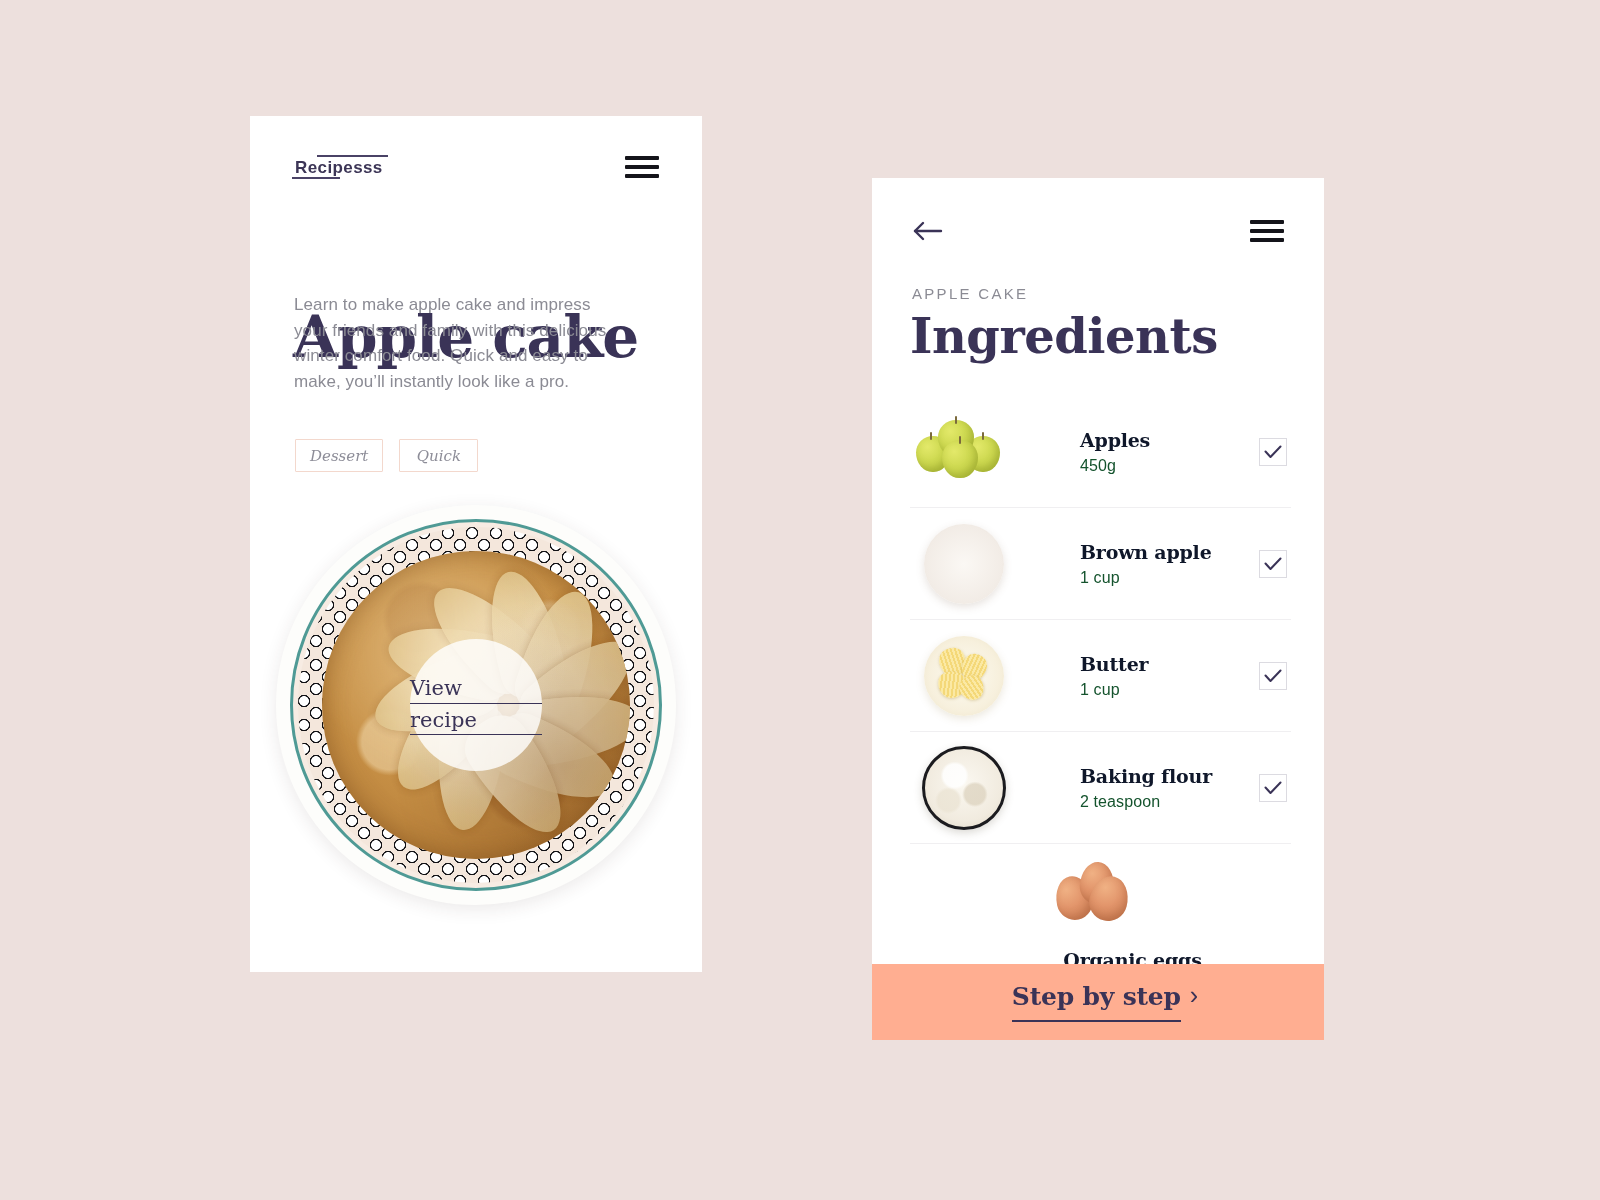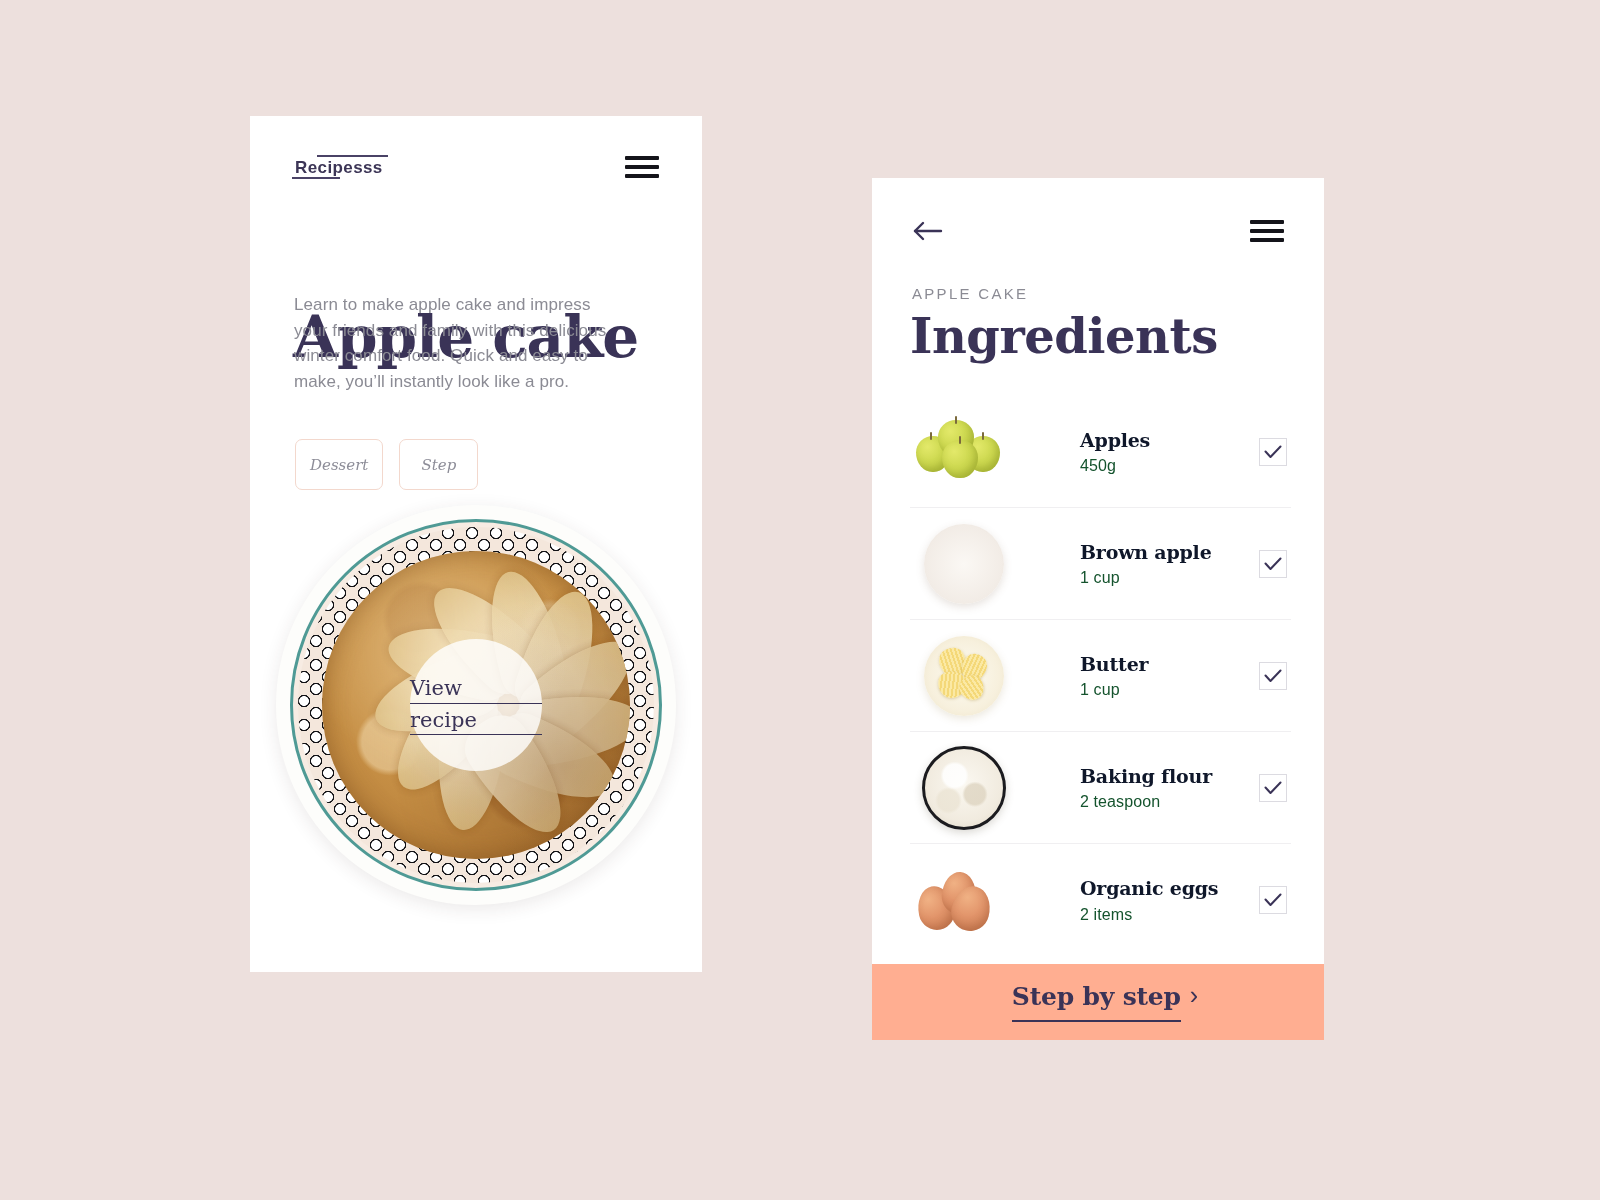--- a/index.html
+++ b/index.html
@@ -120,23 +120,23 @@
 
   .tag-row {
     position: absolute;
     top: 323px;
     left: 45px;
     display: flex;
     gap: 16px;
   }
   .tag {
     min-width: 79px;
-    height: 51px;
+    height: 33px;
     border: 1px solid #f3d8cd;
-    border-radius: 7px;
+    border-radius: 1px;
     display: flex;
     align-items: center;
     justify-content: center;
     padding: 0 14px;
     font-family: "DejaVu Serif", "Liberation Serif", serif;
     font-style: italic;
     font-size: 15px;
     color: #8d8d98;
     background: #fff;
     cursor: pointer;
@@ -307,21 +307,21 @@
     left: 38px;
     right: 33px;
   }
   .ingredient-row {
     position: relative;
     height: 112px;
     display: flex;
     align-items: center;
     border-bottom: 1px solid #f0eff1;
   }
-  .ingredient-row:last-child { border-bottom: none; }
+  .ingredient-row:last-child { border-bottom: none; flex-direction: column; }
 
   .ing-thumb {
     position: relative;
     width: 104px;
     height: 92px;
     flex: 0 0 104px;
     margin-left: 2px;
   }
   .ing-text {
     flex: 1;
@@ -476,21 +476,21 @@
       <span></span>
     </div>
   </div>
 
   <h1 class="recipe-title">Apple cake</h1>
 
   <p class="recipe-desc">Learn to make apple cake and impress your friends and family with this delicious winter comfort food. Quick and easy to make, you’ll instantly look like a pro.</p>
 
   <div class="tag-row">
     <div class="tag">Dessert</div>
-    <div class="tag">Step</div>
+    <div class="tag">Quick</div>
   </div>
 
   <div class="cake-wrap">
     <div class="plate"></div>
     <div class="plate-teal"></div>
     <div class="pebble-ring">
       <div class="pebble-mask"></div>
     </div>
 
     <div class="cake-body">

